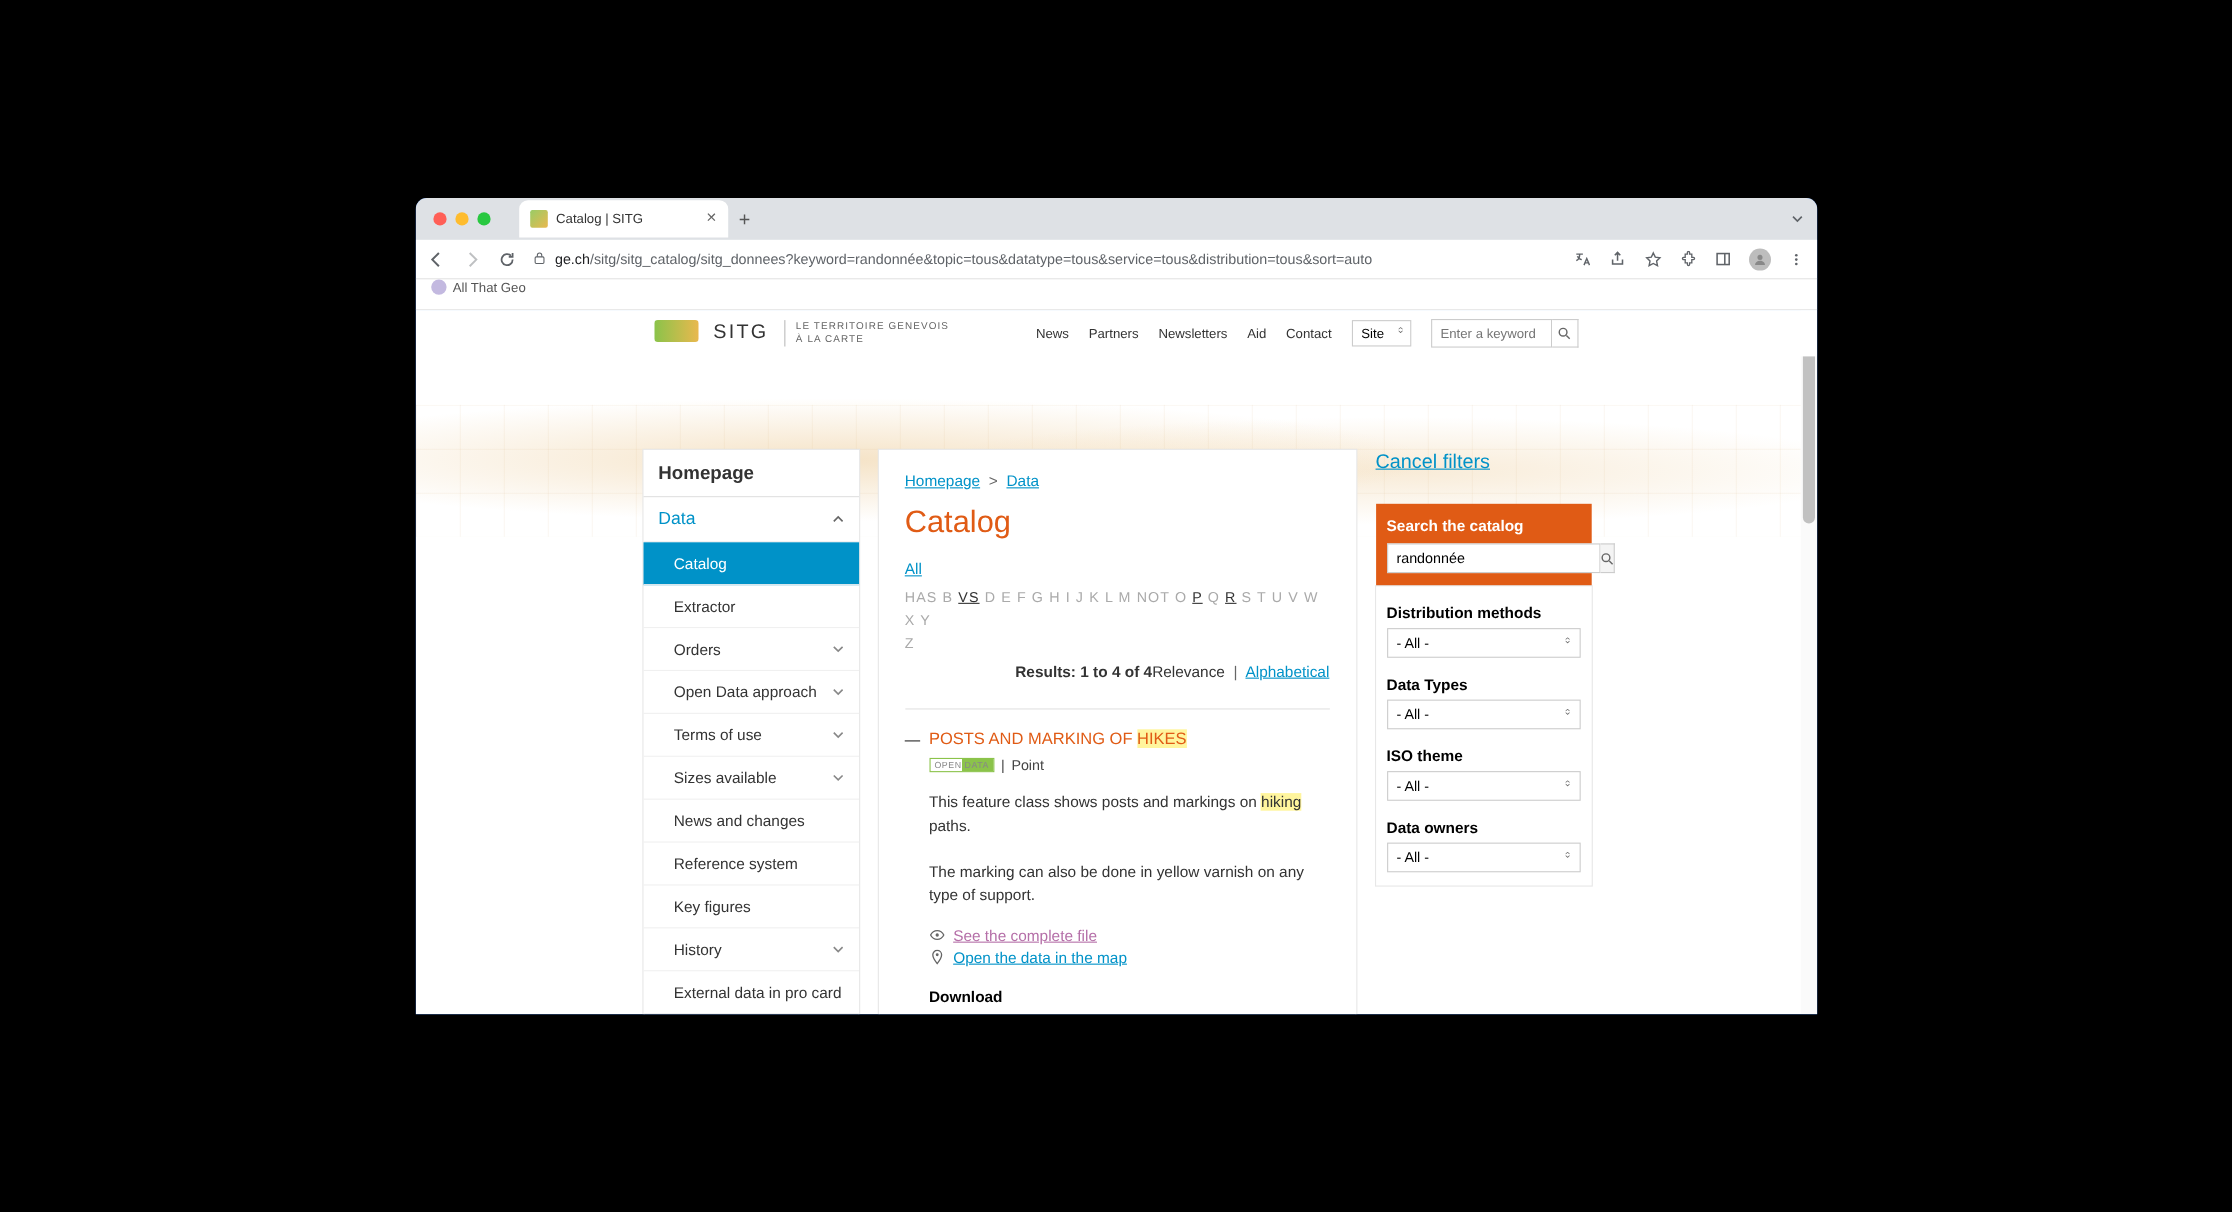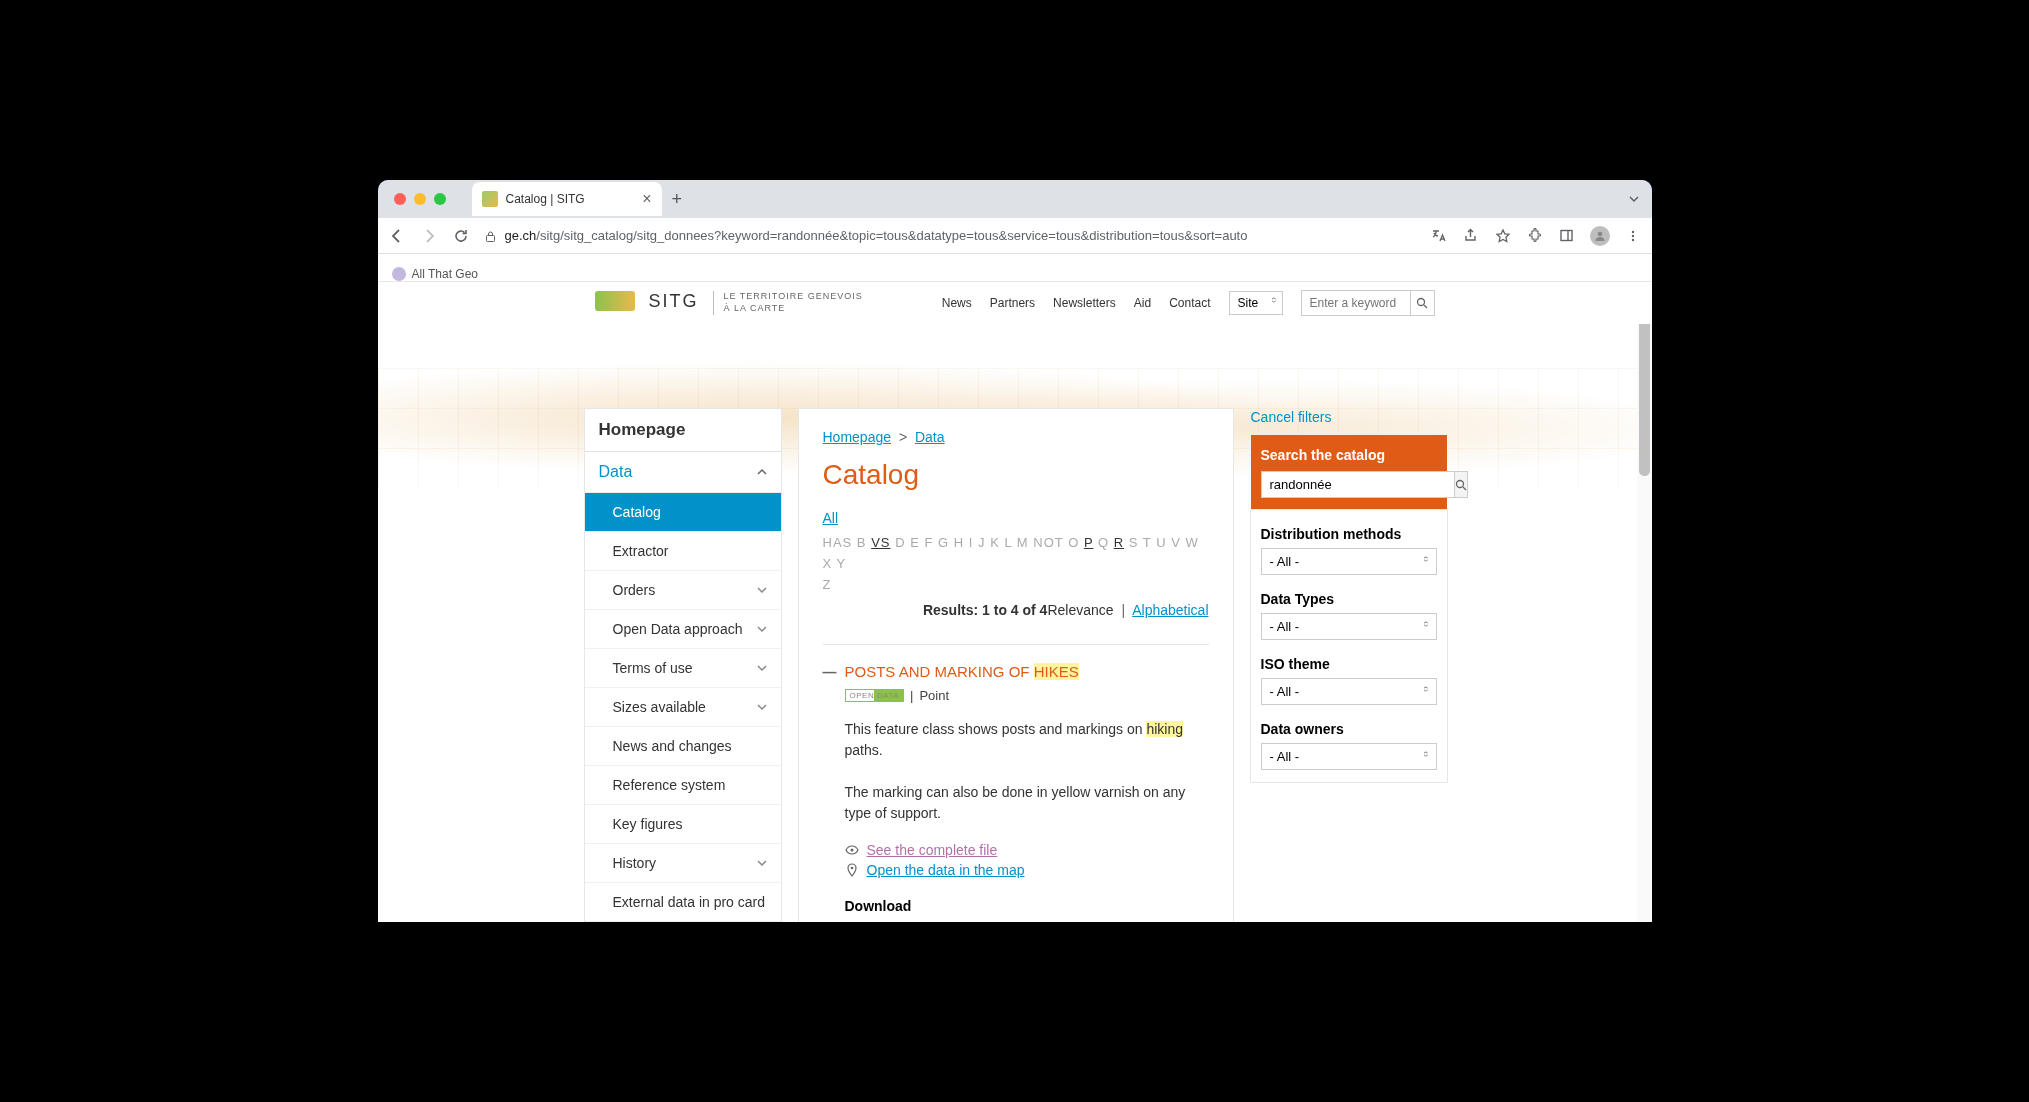--- a/index.html
+++ b/index.html
@@ -60,34 +60,34 @@
   display:flex;
   align-items:center;
   padding:0 10px;
   gap:14px;
   border-bottom:1px solid #e0e0e0;
 }
 .nav-icon{color:#5f6368;cursor:pointer;display:flex;align-items:center;justify-content:center;width:18px;height:18px;}
 .urlbar{
   flex:1;
   display:flex;
-  align-items:flex-end;
+  align-items:flex-start;
   font-size:13px;
   color:#5f6368;
 }
 .urlbar .lock{margin-right:8px;color:#5f6368}
 .urlbar .domain{color:#202124}
 .urlbar .path{color:#5f6368}
 .right-icons{display:flex;gap:14px;align-items:center;color:#5f6368}
 .avatar{width:20px;height:20px;border-radius:50%;background:#bdbdbd;display:flex;align-items:center;justify-content:center;font-size:11px;color:#555}
 .bookmarks{
   background:#fff;
   height:28px;
   display:flex;
-  align-items:flex-end;
+  align-items:flex-start;
   padding:0 14px;
   font-size:12px;
   color:#555;
   border-bottom:1px solid #e7e7e7;
 }
 .bk-icon{width:14px;height:14px;border-radius:50%;background:#c3b9e0;margin-right:6px}
 
 
 .page {
   position:relative;
@@ -192,21 +192,21 @@
 .entry-body .hl{background:#fff59d}
 .entry-links{margin-left:22px;margin-top:18px;font-size:14px}
 .entry-links .row{display:flex;align-items:center;gap:8px;margin-bottom:4px}
 .entry-links .ic{color:#666;font-size:13px;width:14px}
 .entry-links a{color:#0092c8;text-decoration:underline;cursor:pointer}
 .entry-links a.visited{color:#b56fa8}
 .dl-head{margin-left:22px;margin-top:20px;font-weight:600;font-size:14px}
 
 
 .filters{}
-.cancel{color:#0092c8;cursor:pointer;font-size:14px;display:block;margin-bottom:10px}
+.cancel{color:#0092c8;text-decoration:underline;cursor:pointer;font-size:18px;display:block;margin-bottom:28px}
 .searchbox{background:#e05b15;padding:12px 10px}
 .searchbox .lbl{color:#fff;font-weight:600;font-size:14px;margin-bottom:8px}
 .searchbox .row{display:flex}
 .searchbox input{flex:1;border:1px solid #ccc;padding:5px 8px;font-size:13px}
 .searchbox button{width:28px;background:#f4f4f4;border:1px solid #ccc;border-left:0;cursor:pointer;display:flex;align-items:center;justify-content:center}
 .filterblock{background:#fff;padding:12px 10px;box-shadow:0 0 0 1px #e7e7e7;margin-top:0}
 .fgroup{margin-top:16px}
 .fgroup:first-child{margin-top:4px}
 .fgroup label{font-weight:600;font-size:14px;display:block;margin-bottom:6px}
 .fsel{position:relative}

